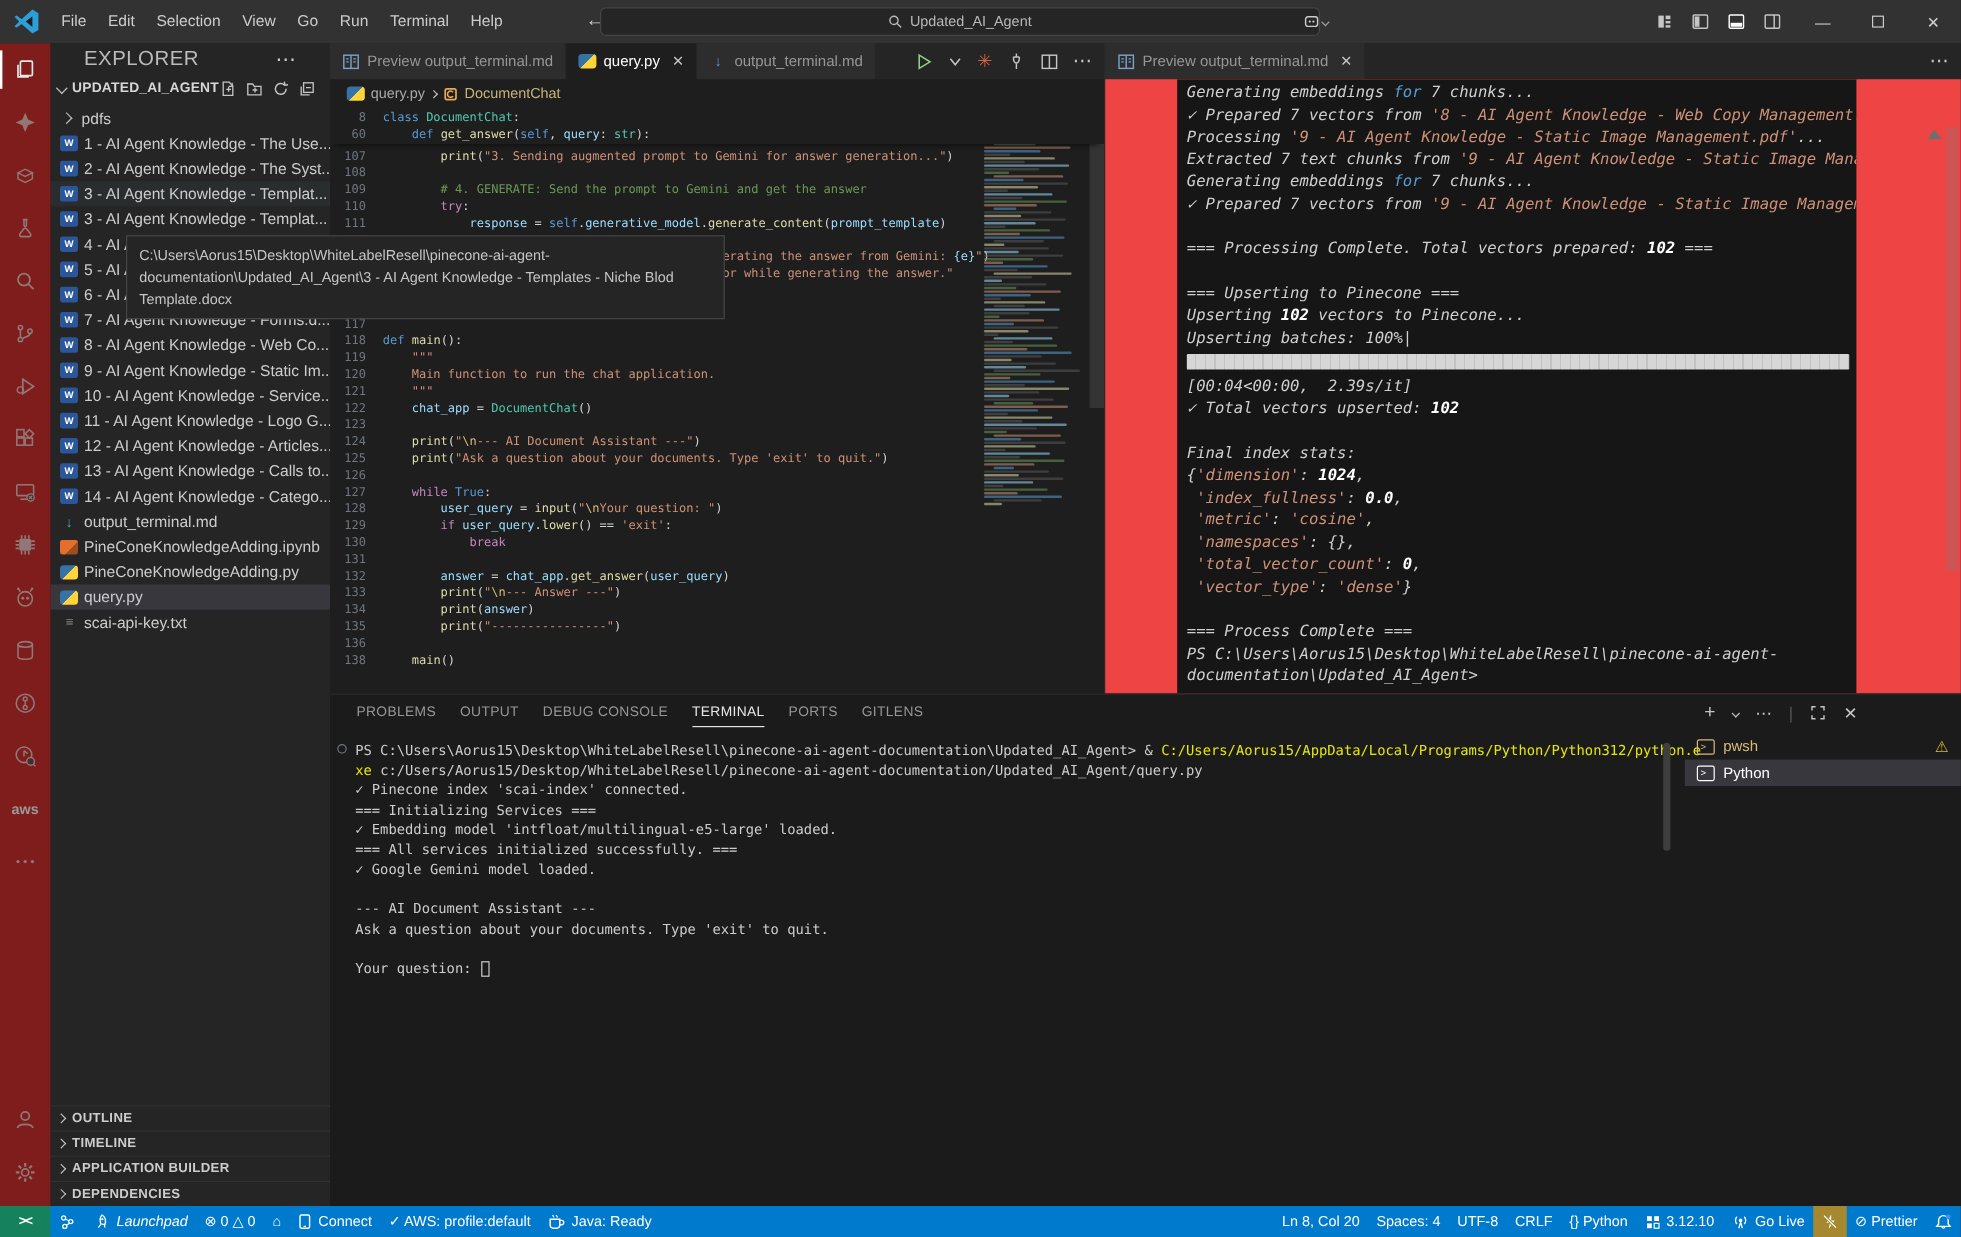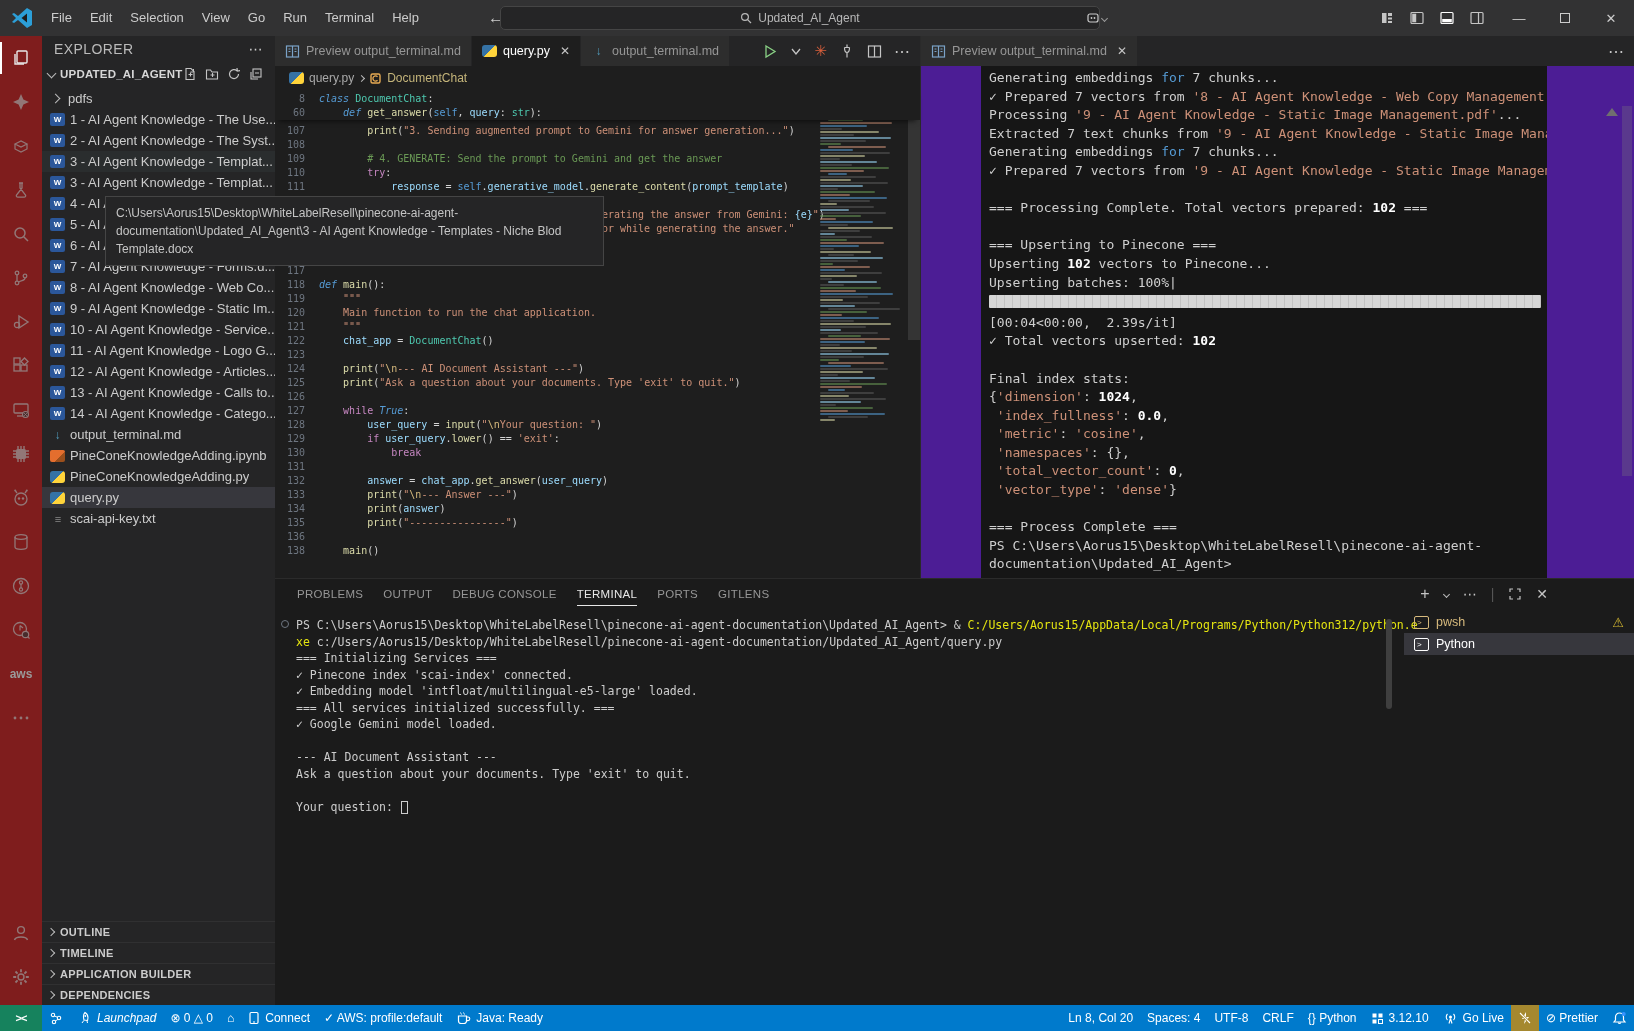--- a/index.html
+++ b/index.html
@@ -23,21 +23,21 @@
   
   #activitybar { position:absolute; left:0; top:36px; width:42px; height:969px; background:#7f1d1d; z-index:30; }
   .act-item { width:42px; height:44px; display:flex; align-items:center; justify-content:center; position:relative; }
   .act-item svg { opacity:.72; }
   .act-item.active svg { opacity:1; }
   .act-item.active::before { content:""; position:absolute; left:0; top:6px; bottom:6px; width:2px; background:#ffffff; }
   #activity-bottom { position:absolute; bottom:6px; left:0; width:42px; }
 
   
   #sidebar { position:absolute; left:42px; top:36px; width:233px; height:969px; background:#252526; color:#cccccc; z-index:20; }
-  #explorer-title { height:26px; display:flex; align-items:center; padding:0 12px; font-size:14px; color:#bbbbbb; letter-spacing:.4px; }
+  #explorer-title { height:26px; display:flex; align-items:center; padding:0 28px; font-size:17px; color:#bbbbbb; letter-spacing:.4px; }
   #explorer-title .dots { margin-left:auto; color:#cccccc; }
   #workspace-row { height:24px; display:flex; align-items:center; font-size:11.5px; font-weight:bold; color:#d7d7d7; padding:0 4px; letter-spacing:.2px; }
   #workspace-row .actions { margin-left:auto; display:flex; gap:8px; margin-right:8px; }
   #file-tree { position:absolute; top:52px; left:0; width:233px;text-align:center; }
   .tree-row { height:21px; display:flex; align-items:center; font-size:13px; padding-left:8px; gap:5px; white-space:nowrap; overflow:hidden; }
   .tree-row.hover { background:#2a2d2e; }
   .tree-row.selected { background:#37373d; }
   .tree-row .lbl { overflow:hidden; text-overflow:clip; }
   .ficon { width:15px; height:15px; flex:0 0 15px; display:flex; align-items:center; justify-content:center; font-size:9px; }
   .ficon.word { background:#2b579a; color:#fff; border-radius:2px; font-weight:bold; font-size:8px; height:13px; width:13px; }
@@ -58,30 +58,30 @@
   .tab { display:flex; align-items:center; gap:6px; padding:0 10px; font-size:12.5px; color:#969696; background:#2d2d2d; border-right:1px solid #252526; }
   .tab.active { background:#1e1e1e; color:#ffffff; }
   .tab .close { margin-left:4px; font-size:12px; color:#c5c5c5; }
   .editor-actions { margin-left:auto; display:flex; align-items:center; gap:12px; padding-right:10px; color:#c5c5c5; }
   #breadcrumb { height:24px; display:flex; align-items:center; gap:5px; padding-left:14px; font-size:12px; color:#a9a9a9; }
   #sticky { position:relative; background:#1e1e1e; box-shadow:0 5px 5px -4px rgba(0,0,0,.6); z-index:5; padding-top:2px; }
   .code-line { display:flex; height:14px; line-height:14px; font-size:10px; }
   .code-line .gutter { width:44px; flex:0 0 44px; text-align:right; padding-right:14px; color:#6e7681; font-family:"DejaVu Sans Mono",monospace; }
   .code-line .ltext { white-space:pre; font-family:"DejaVu Sans Mono",monospace; color:#d4d4d4; }
   #code-lines { position:relative; padding-top:4px; }
-  .tk-kw{color:#569cd6;font-style:italic;} .tk-ctrl{color:#c586c0;} .tk-fn{color:#dcdcaa;} .tk-str{color:#ce9178;}
+  .tk-kw{color:#569cd6;} .tk-ctrl{color:#c586c0;} .tk-fn{color:#dcdcaa;} .tk-str{color:#ce9178;}
   .tk-esc{color:#d7ba7d;} .tk-com{color:#6a9955;} .tk-var{color:#9cdcfe;} .tk-cls{color:#4ec9b0;}
   .tk-p{color:#d4d4d4;} .tk-self{color:#569cd6;}
   #minimap { position:absolute; right:14px; top:56px; width:86px; height:480px; }
   .mm-bar { height:2px; margin-bottom:1px; border-radius:1px; opacity:.55; }
   #ed1-scroll { position:absolute; right:0; top:54px; width:12px; height:250px; background:rgba(121,121,121,.25); }
 
   
   #editor2 { position:absolute; left:920px; top:36px; width:714px; height:542px; background:#1e1e1e; border-left:1px solid #2a2a2a; }
-  #preview-body { position:absolute; left:0; top:30px; right:0; bottom:0; background:#4c1d95; overflow:hidden; }
+  #preview-body { position:absolute; left:0; top:30px; right:0; bottom:0; background:#ef4444; overflow:hidden;font-style:italic; }
   #preview-block { position:absolute; left:60px; top:0; width:566px; bottom:0; background:#161616; padding:3px 0 0 8px; overflow:hidden; }
   .pv-line { height:18.6px; line-height:18.6px; font-size:13px; font-family:"DejaVu Sans Mono",monospace; color:#cfcfcf; white-space:pre; }
   .pv-kw{color:#569cd6;} .pv-s{color:#ce9178;} .pv-b{color:#ffffff; font-weight:bold;} .pv-t{color:#cfcfcf;}
   #pv-progress { width:552px; height:13px; margin-top:3px;
     background:repeating-linear-gradient(90deg,#d6d6d6 0 7px,#c2c2c2 7px 8px); border-radius:1px; }
   #ed2-scroll { position:absolute; right:2px; top:40px; width:10px; height:370px; background:rgba(121,121,121,.3); }
   #pv-arrow { position:absolute; right:16px; top:42px; width:0; height:0; border-left:6px solid transparent;
     border-right:6px solid transparent; border-bottom:8px solid #6f6f6f; }
 
   
@@ -837,22 +837,22 @@
       <span>
         <svg width="14" height="14" viewBox="0 0 14 14">
           <path d="M2 5 V2 h3 M9 2 h3 v3 M12 9 v3 H9 M5 12 H2 V9" fill="none" stroke="#c5c5c5" stroke-width="1.2"></path>
         </svg>
       </span>
       <span>✕</span>
     </div>
   <div id="terminal">
       <div class="term-line"><span class="deco"></span><span class="tm-t">PS C:\Users\Aorus15\Desktop\WhiteLabelResell\pinecone-ai-agent-documentation\Updated_AI_Agent&gt; </span><span class="tm-t">&amp; </span><span class="tm-y">C:/Users/Aorus15/AppData/Local/Programs/Python/Python312/python.e</span></div>
       <div class="term-line"><span class="tm-y">xe</span><span class="tm-t"> c:/Users/Aorus15/Desktop/WhiteLabelResell/pinecone-ai-agent-documentation/Updated_AI_Agent/query.py</span></div>
+      <div class="term-line"><span class="tm-t">✓ Pinecone index 'scai-index' connected.</span></div>
       <div class="term-line"><span class="tm-t">=== Initializing Services ===</span></div>
-      <div class="term-line"><span class="tm-t">✓ Pinecone index 'scai-index' connected.</span></div>
       <div class="term-line"><span class="tm-t">✓ Embedding model 'intfloat/multilingual-e5-large' loaded.</span></div>
       <div class="term-line"><span class="tm-t">=== All services initialized successfully. ===</span></div>
       <div class="term-line"><span class="tm-t">✓ Google Gemini model loaded.</span></div>
       <div class="term-line"></div>
       <div class="term-line"><span class="tm-t">--- AI Document Assistant ---</span></div>
       <div class="term-line"><span class="tm-t">Ask a question about your documents. Type 'exit' to quit.</span></div>
       <div class="term-line"></div>
       <div class="term-line"><span class="tm-t">Your question: </span><span class="cursor-box"></span></div>
     </div>
   <div id="term-scroll"></div>

